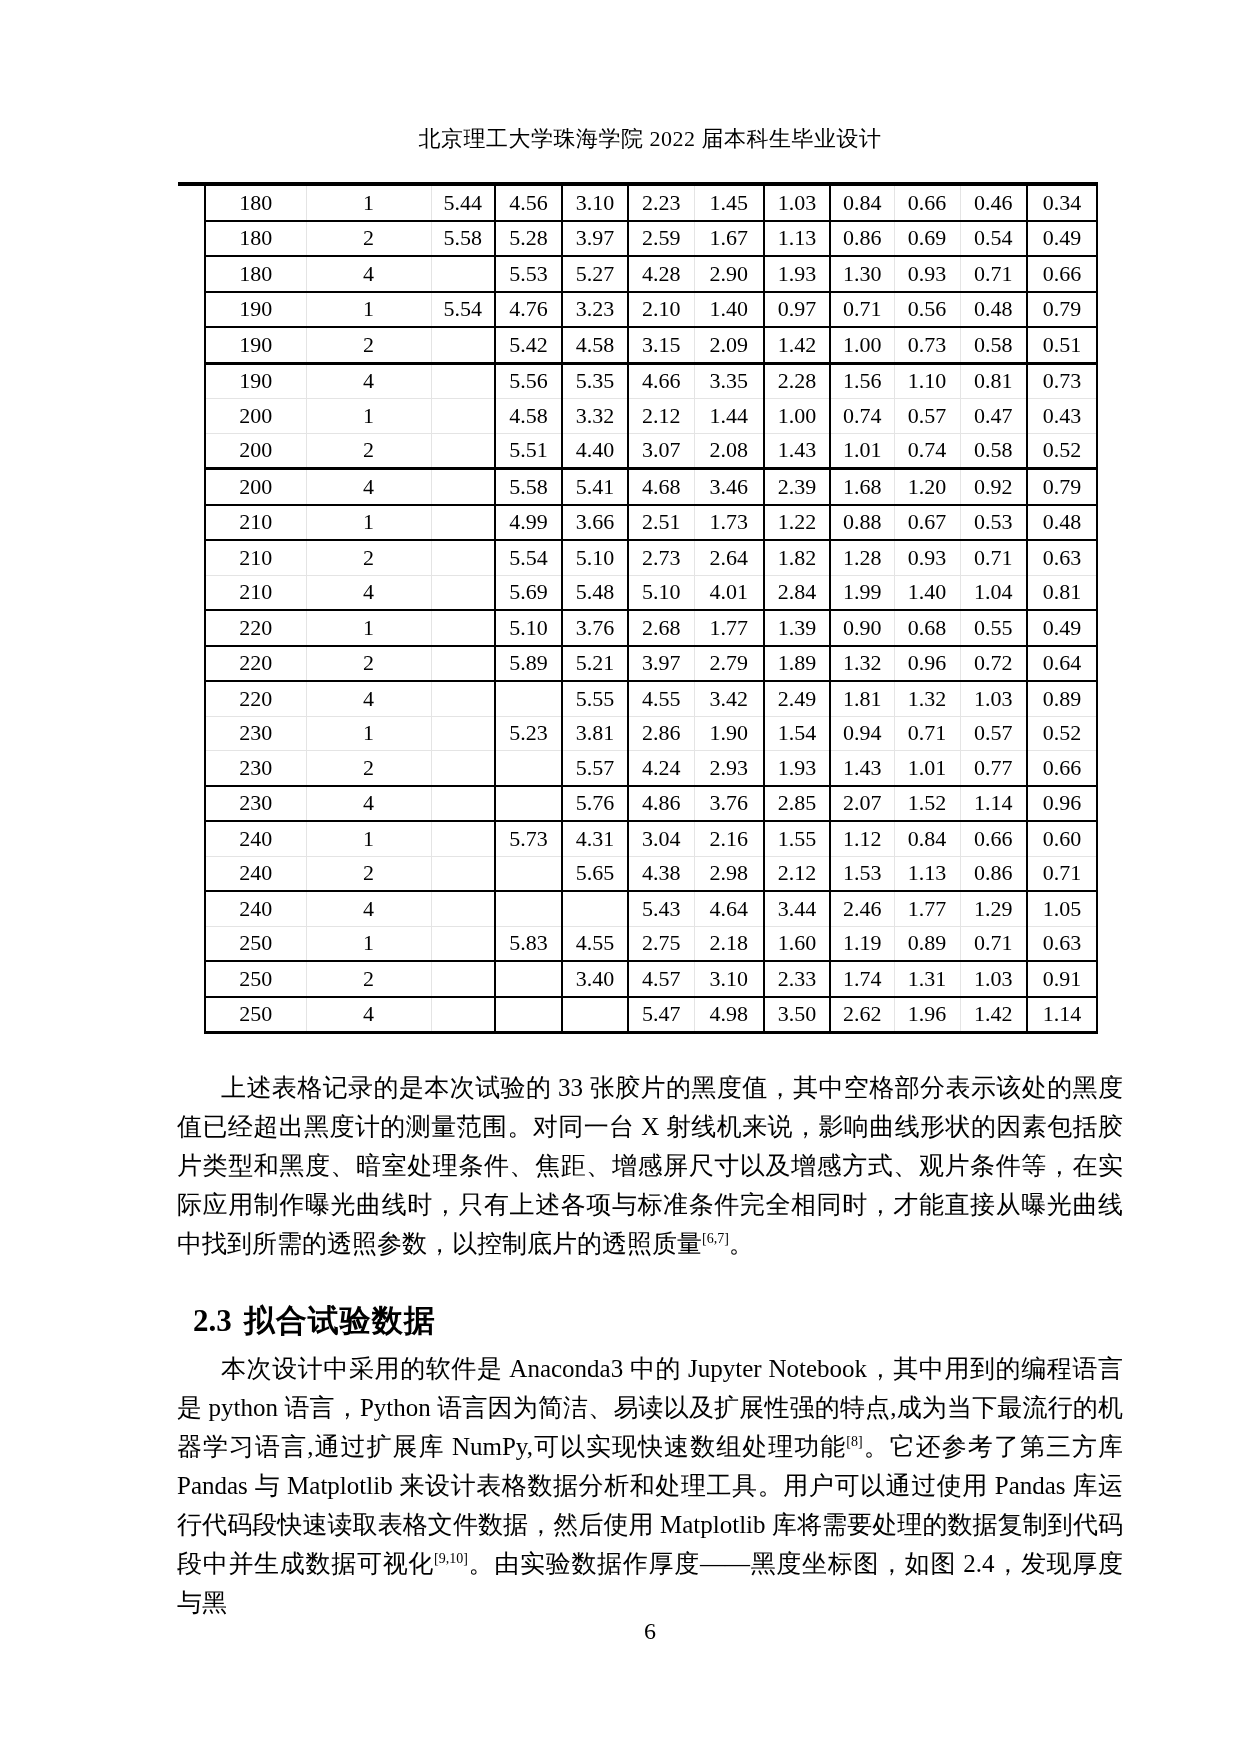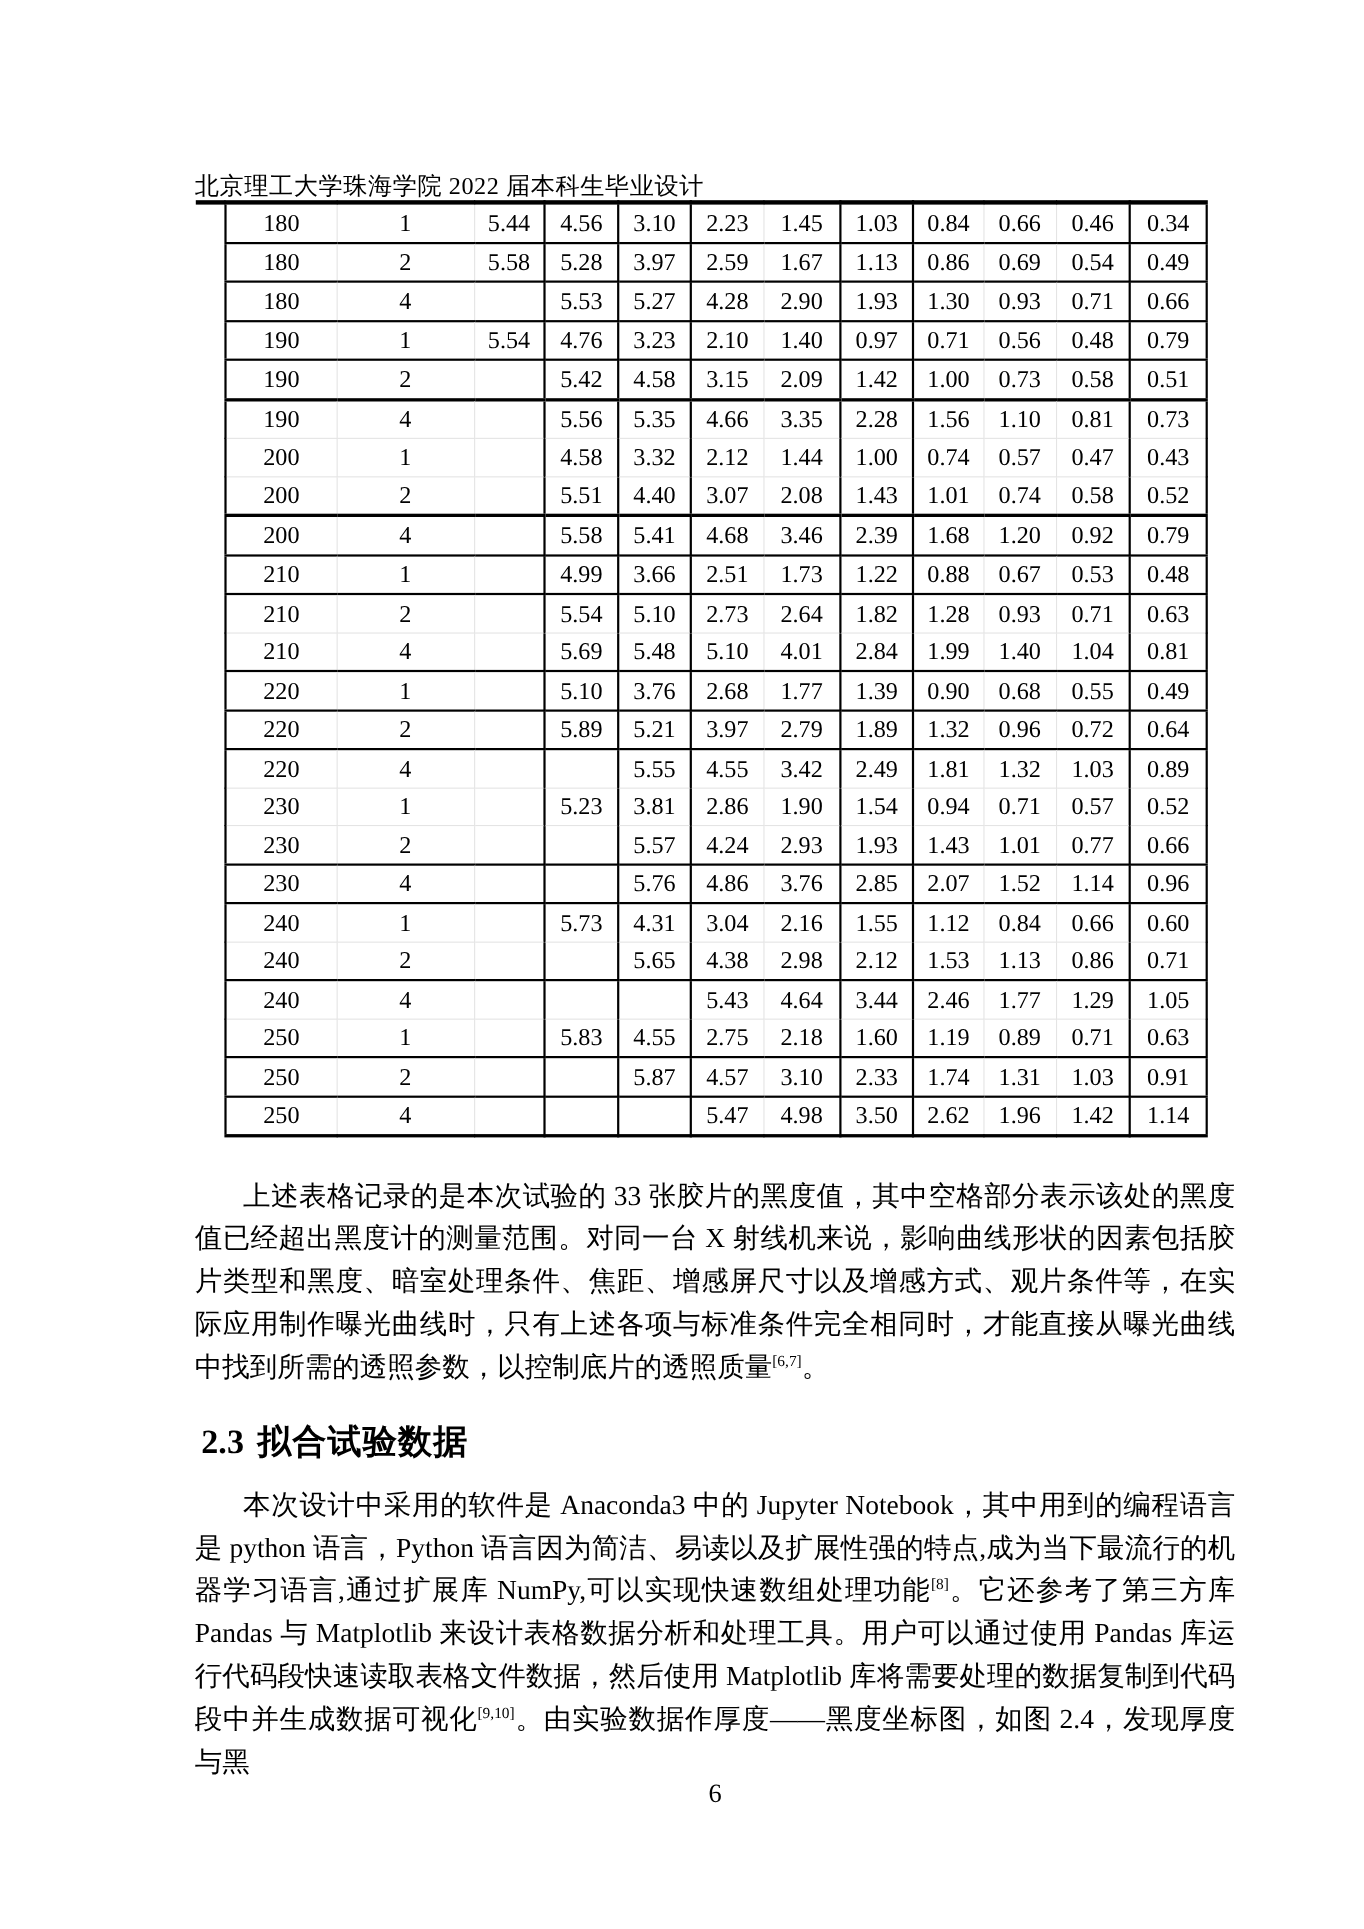--- a/index.html
+++ b/index.html
@@ -2,22 +2,22 @@
 <html><head>
 <meta charset="utf-8">
 <style>
   html,body{margin:0;padding:0;}
   body{
     width:1240px;height:1754px;background:#ffffff;position:relative;
     font-family:"Liberation Serif","DejaVu Serif",serif;color:#000;
     overflow:hidden;
   }
   .running-header{
-    position:absolute;left:177px;top:154px;width:946px;
-    text-align:left;font-size:22px;letter-spacing:.5px;white-space:nowrap;
+    position:absolute;left:177px;top:124px;width:946px;
+    text-align:center;font-size:22px;letter-spacing:.5px;white-space:nowrap;
   }
   .table-top-tail{
     position:absolute;left:178px;top:182px;width:27px;height:4px;background:#000;
   }
   table.density-table{
     position:absolute;left:204px;top:182px;
     border-collapse:collapse;table-layout:fixed;
     border-top:4px solid #000;border-bottom:3px solid #000;
     border-left:2px solid #000;border-right:2px solid #000;
     font-size:22px;
@@ -39,21 +39,21 @@
   .density-table tr.rule-faint td{border-bottom:1px solid #e4e4e4;}
   .body-para{
     position:absolute;left:177px;width:946px;margin:0;
     font-size:25px;line-height:39px;text-align:justify;text-justify:inter-ideograph;
     text-indent:44px;
   }
   #para1{top:1068px;}
   #para2{top:1349px;}
   .body-para sup{font-size:14px;line-height:0;vertical-align:super;}
   .section-heading{
-    position:absolute;left:177px;top:1284px;margin:6px;
+    position:absolute;left:177px;top:1284px;margin:16px;
     font-size:31px;font-weight:bold;letter-spacing:1px;white-space:nowrap;
   }
   .section-heading .section-number{margin-right:12px;letter-spacing:0;}
   .page-number{
     position:absolute;left:177px;top:1618px;width:946px;
     text-align:center;font-size:24px;
   }
 </style>
 </head>
 <body>
@@ -384,21 +384,21 @@
         <td>1.19</td>
         <td>0.89</td>
         <td>0.71</td>
         <td>0.63</td>
       </tr>
       <tr class="rule-dark">
         <td>250</td>
         <td>2</td>
         <td></td>
         <td></td>
-        <td>5.87</td>
+        <td>3.40</td>
         <td>4.57</td>
         <td>3.10</td>
         <td>2.33</td>
         <td>1.74</td>
         <td>1.31</td>
         <td>1.03</td>
         <td>0.91</td>
       </tr>
       <tr class="rule-faint">
         <td>250</td>

